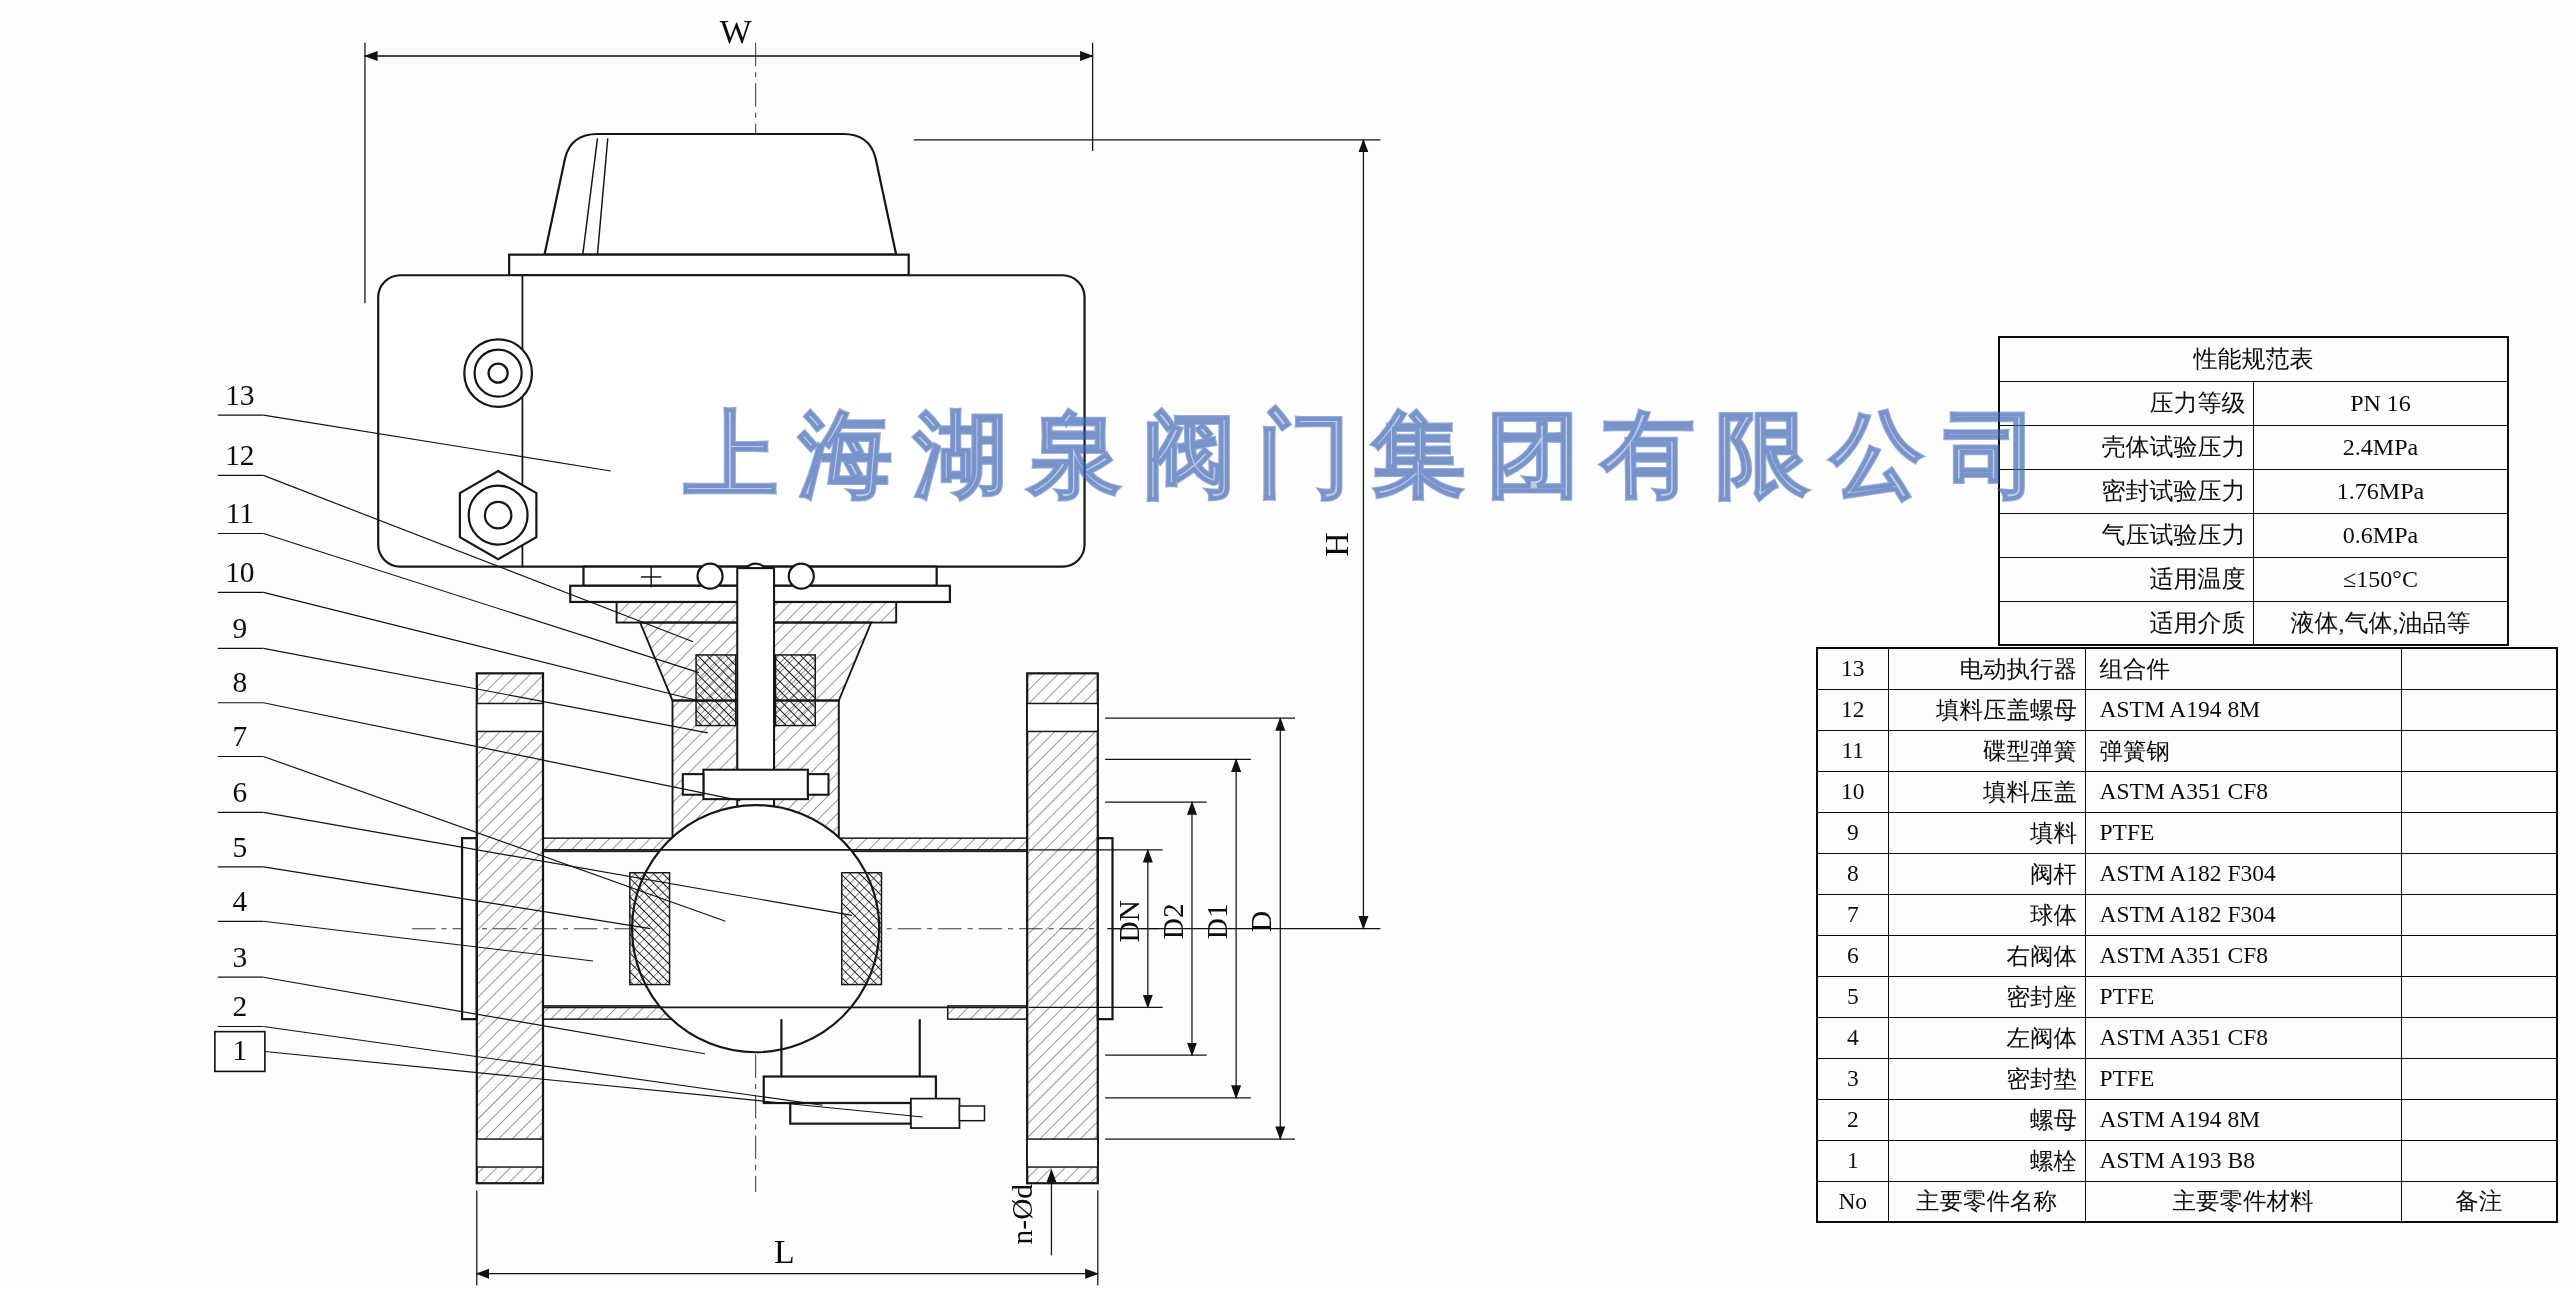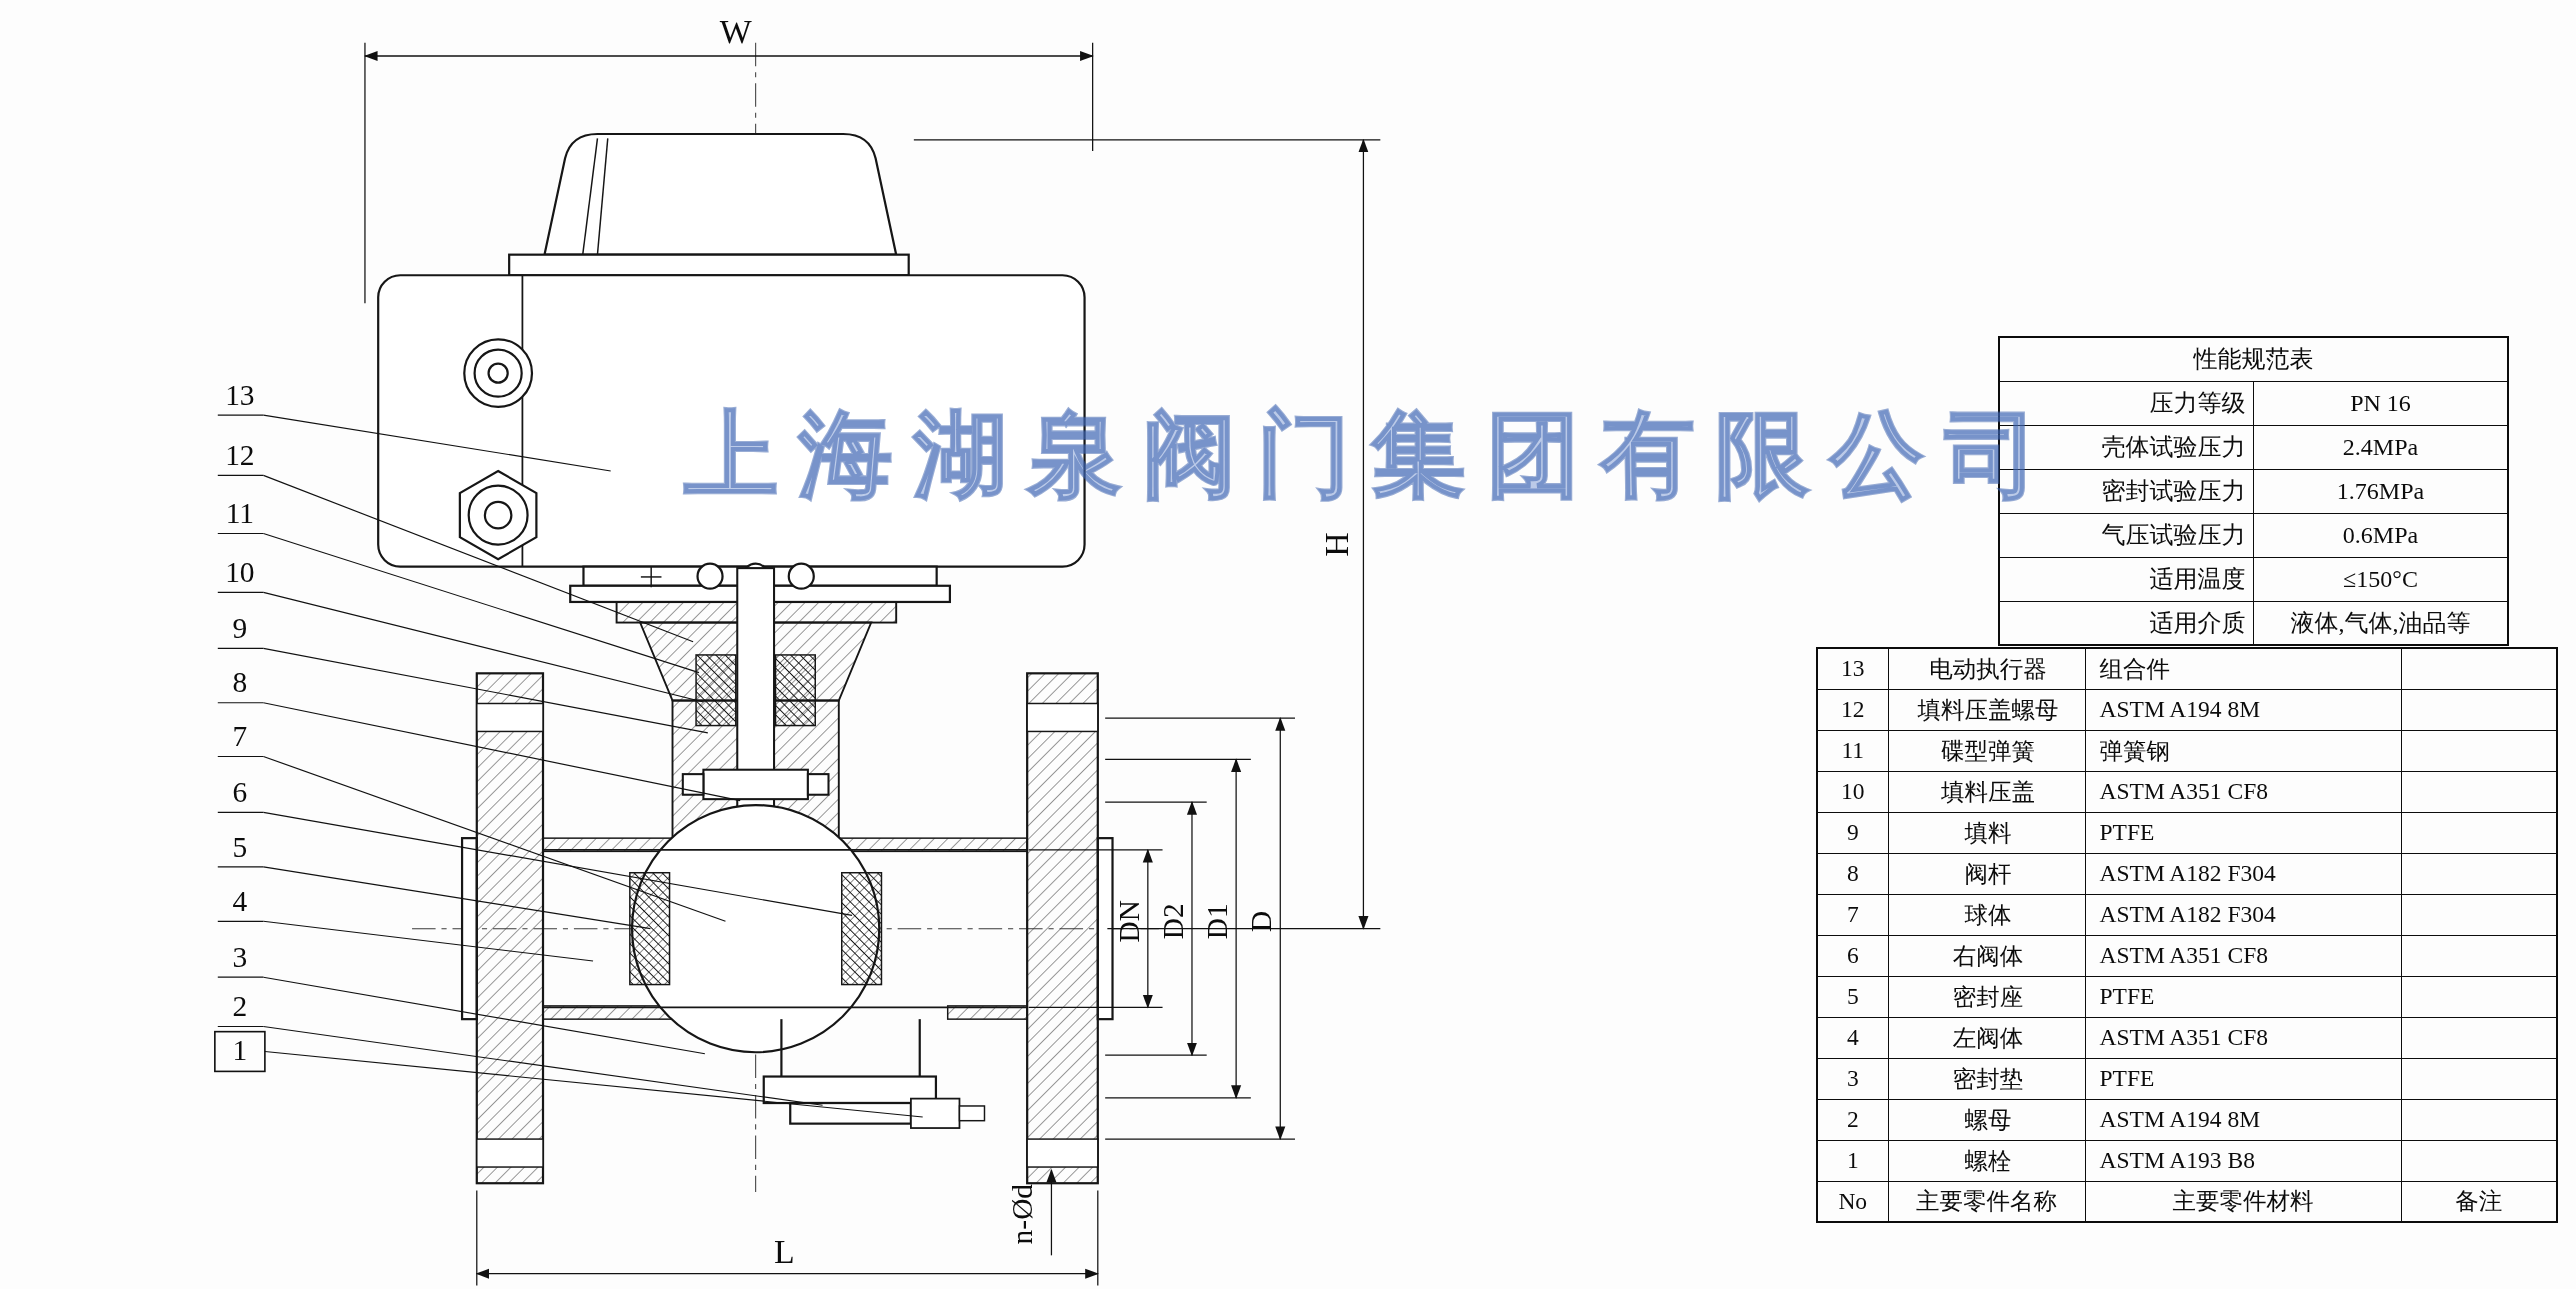--- a/index.html
+++ b/index.html
@@ -19,21 +19,21 @@
   td {
     border:1.5px solid #0c0c0c; height:44px; padding:0 7.4px;
     font-size:24px; color:#0c0c0c; vertical-align:middle; overflow:hidden; white-space:nowrap;
   }
   table { border:2.2px solid #0c0c0c; }
   .spec td.label { text-align:right; padding-left:11.8px; width:278px; }
   .spec td.value { text-align:center; width:233px; }
   .spec td.title { text-align:center; }
   .parts td { height:41px; font-size:23.5px; }
   .parts td.no   { width:71px;  text-align:center; }
-  .parts td.name { width:197px; text-align:center; padding-left:10.3px; }
+  .parts td.name { width:197px; text-align:right; padding-left:10.3px; }
   .parts td.mat  { width:316px; text-align:left; padding-left:14px; }
   .parts td.rem  { width:156px; text-align:center; }
   .parts td.hdr  { text-align:center; padding-left:7.4px;margin-top:25px; }
   text { font-family:"Liberation Serif","DejaVu Serif",serif; }
 </style>
 </head>
 <body>
 
 <div class="page">
 

